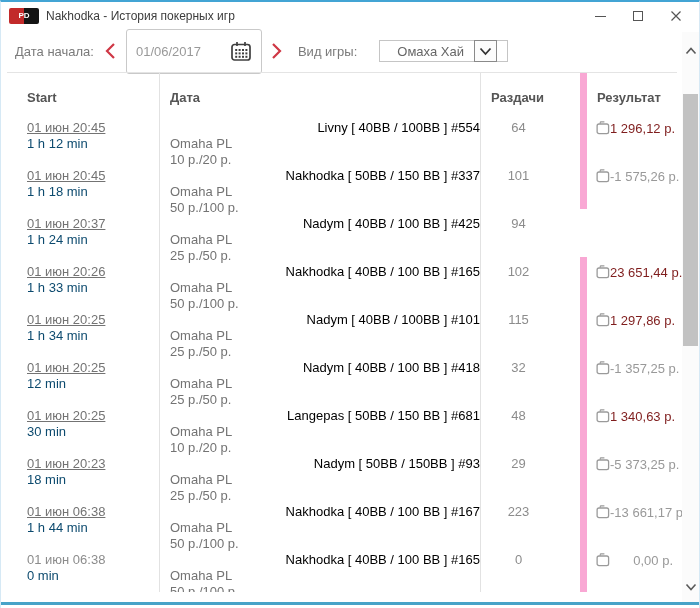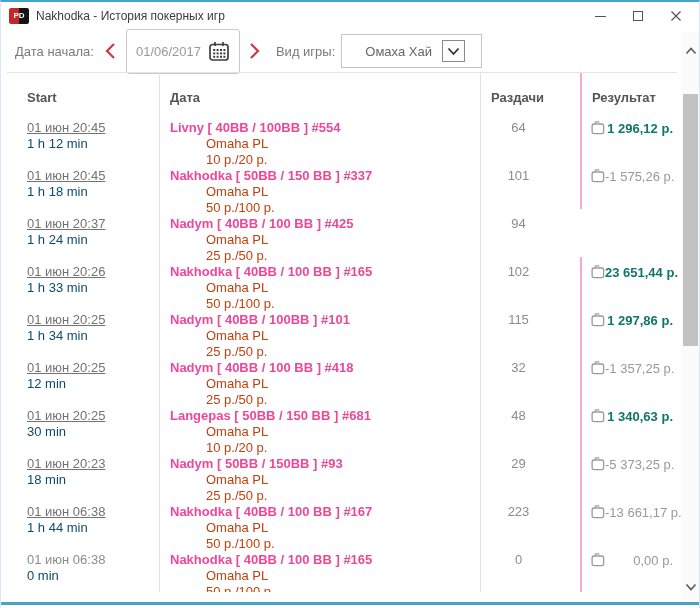--- a/index.html
+++ b/index.html
@@ -4,63 +4,63 @@
 <style>
   * { box-sizing: border-box; margin: 0; padding: 0; }
   html,body { width:700px; height:608px; overflow:hidden; }
   body { font-family:"Liberation Sans", sans-serif; background:#fff; }
 
   .window { position:relative; width:700px; height:608px; background:#fff;
             border-top:2px solid #43a4d4; border-left:1px solid #d6e9f5; border-right:1px solid #d6e9f5; overflow:hidden; }
 
   
   .titlebar { height:28px; display:flex; align-items:center; padding:0 10px 0 8px; background:#fff; }
-  .app-icon { width:20px; height:16px; margin-right:7px; display:flex; align-items:center; justify-content:center;
+  .app-icon { width:30px; height:16px; margin-right:7px; display:flex; align-items:center; justify-content:center;
               background:linear-gradient(90deg,#c22a2a 0 50%,#141414 50% 100%); border-radius:2px; }
   .app-icon span { color:#fff; font-size:8px; font-weight:bold; letter-spacing:0px; line-height:1; }
   .title-text { font-size:12px; color:#3c3c3c; }
   .win-controls { margin-left:auto; display:flex; align-items:center; gap:24px; padding-right:6px; }
   .win-btn { width:14px; height:14px; display:flex; align-items:center; justify-content:center; cursor:default; }
   .ic-min { width:11px; height:0; border-bottom:1px solid #555; }
   .ic-max { width:10px; height:10px; border:1px solid #555; }
 
   
   .toolbar { height:42px; display:flex; align-items:center; padding-left:14px; font-size:13px; color:#7a7a7a; }
   .chev { display:flex; align-items:center; justify-content:center; width:18px; height:24px; cursor:pointer; }
-  .date-box { display:flex; align-items:center; gap:0; height:45px; border:1px solid #c9c9c9; border-radius:3px;
+  .date-box { display:flex; align-items:center; gap:22px; height:45px; border:1px solid #c9c9c9; border-radius:3px;
               padding:0 9px; margin:0 6px; background:#fff; }
   .date-value { color:#999; font-size:13px; min-width:72px; }
   .game-label { margin-left:12px; margin-right:6px; }
-  .select-box { display:flex; align-items:center; height:20px; border:1px solid #c5c5c5; background:#fff; padding:16px; }
+  .select-box { display:flex; align-items:center; height:20px; border:1px solid #c5c5c5; background:#fff; padding:10px;margin-left:16px; }
   .select-value { color:#666; font-size:13px; padding:0 10px 0 7px; min-width:72px; }
   .dd-btn { width:23px; height:22px; border:1px solid #8a8a8a; background:#fcfcfc; display:flex; align-items:center; justify-content:center; }
 
   .separator { position:absolute; left:6px; right:22px; top:70px; border-top:1px solid #e4e4e4; }
 
   
   .table-area { position:absolute; top:71px; left:0; width:682px; bottom:16px; overflow:hidden; }
   .thead { display:flex; height:40px; font-size:13px; font-weight:bold; color:#555; }
   .thead > div { padding-top:17px; }
   .row { display:flex; height:48px; font-size:13px; }
   .c1 { width:158px; padding-left:26px; padding-top:7px; }
   .c2 { width:321px; border-left:1px solid #e2e2e2; padding-left:10px; padding-top:7px; }
   .c3 { width:100px; border-left:1px solid #e2e2e2; text-align:center; padding-right:24px; color:#8c8c8c; padding-top:7px; }
-  .c4 { width:103px; border-left:2px solid #f9a8d4; padding-top:7px; }
+  .c4 { width:103px; border-left:7px solid #f9a8d4; padding-top:7px; }
   .thead .c1 { padding-top:17px; }
   .thead .c3 { padding-right:26px; color:#555; }
   .thead .c4 { padding-left:10px; }
 
   .date { color:#737373; text-decoration:underline; cursor:pointer; line-height:16px; display:inline-block; }
   .date.plain { color:#8c8c8c; text-decoration:none; cursor:default; }
   .dur { color:#0c4a6e; line-height:16px; }
-  .tname { color:#ec4899; font-weight:bold; line-height:16px; white-space:nowrap; }
-  .sub { color:#c2410c; line-height:15.5px;margin-left:36px; }
+  .tname { color:#000000; font-weight:normal; line-height:16px; white-space:nowrap;text-align:right; }
+  .sub { color:#737373; line-height:15.5px; }
   .res-line { display:flex; align-items:center; justify-content:space-between; padding:0 10px 0 9px; height:16px; }
   .amount { color:#999; white-space:nowrap; }
-  .res-line.pos .amount { color:#0f766e; font-weight:bold; }
+  .res-line.pos .amount { color:#7f1d1d; font-weight:normal; }
 
   
   .scrollbar { position:absolute; top:30px; right:0; width:17px; bottom:4px; background:#fbfbfb; }
   .sb-up, .sb-down { position:absolute; left:0; width:17px; height:22px; display:flex; align-items:center; justify-content:center; cursor:pointer; }
   .sb-up { top:8px; } .sb-down { bottom:6px; }
   .sb-thumb { position:absolute; top:62px; left:1px; width:15px; height:252px; background:#c2c2c2; cursor:pointer; }
 
   .bottom-edge { position:absolute; left:0; right:0; bottom:3px; height:3px; background:#47a3c8; }
 </style>
 </head>

